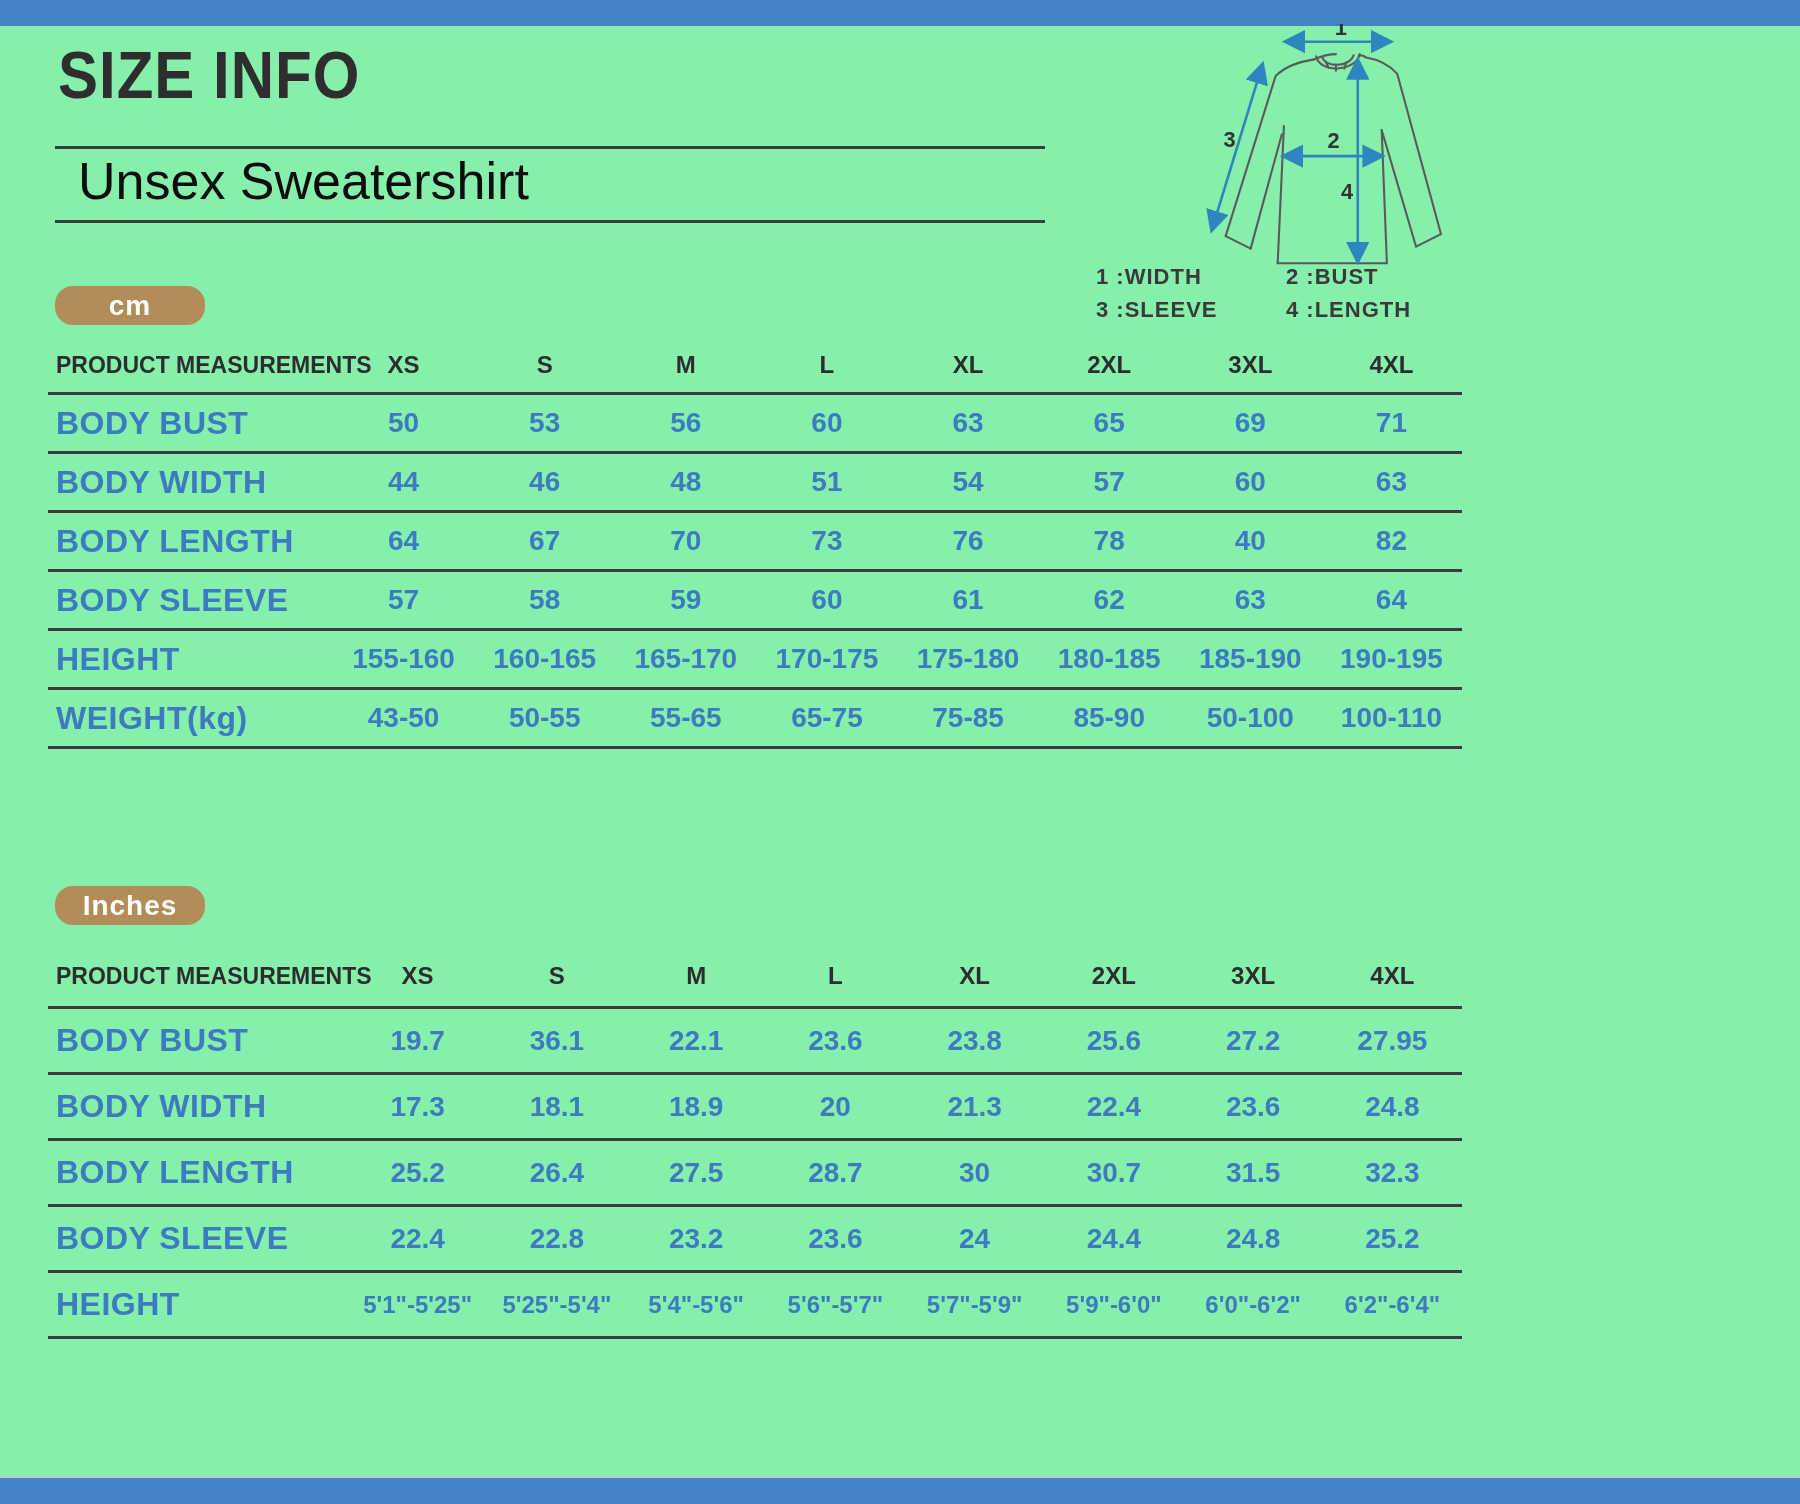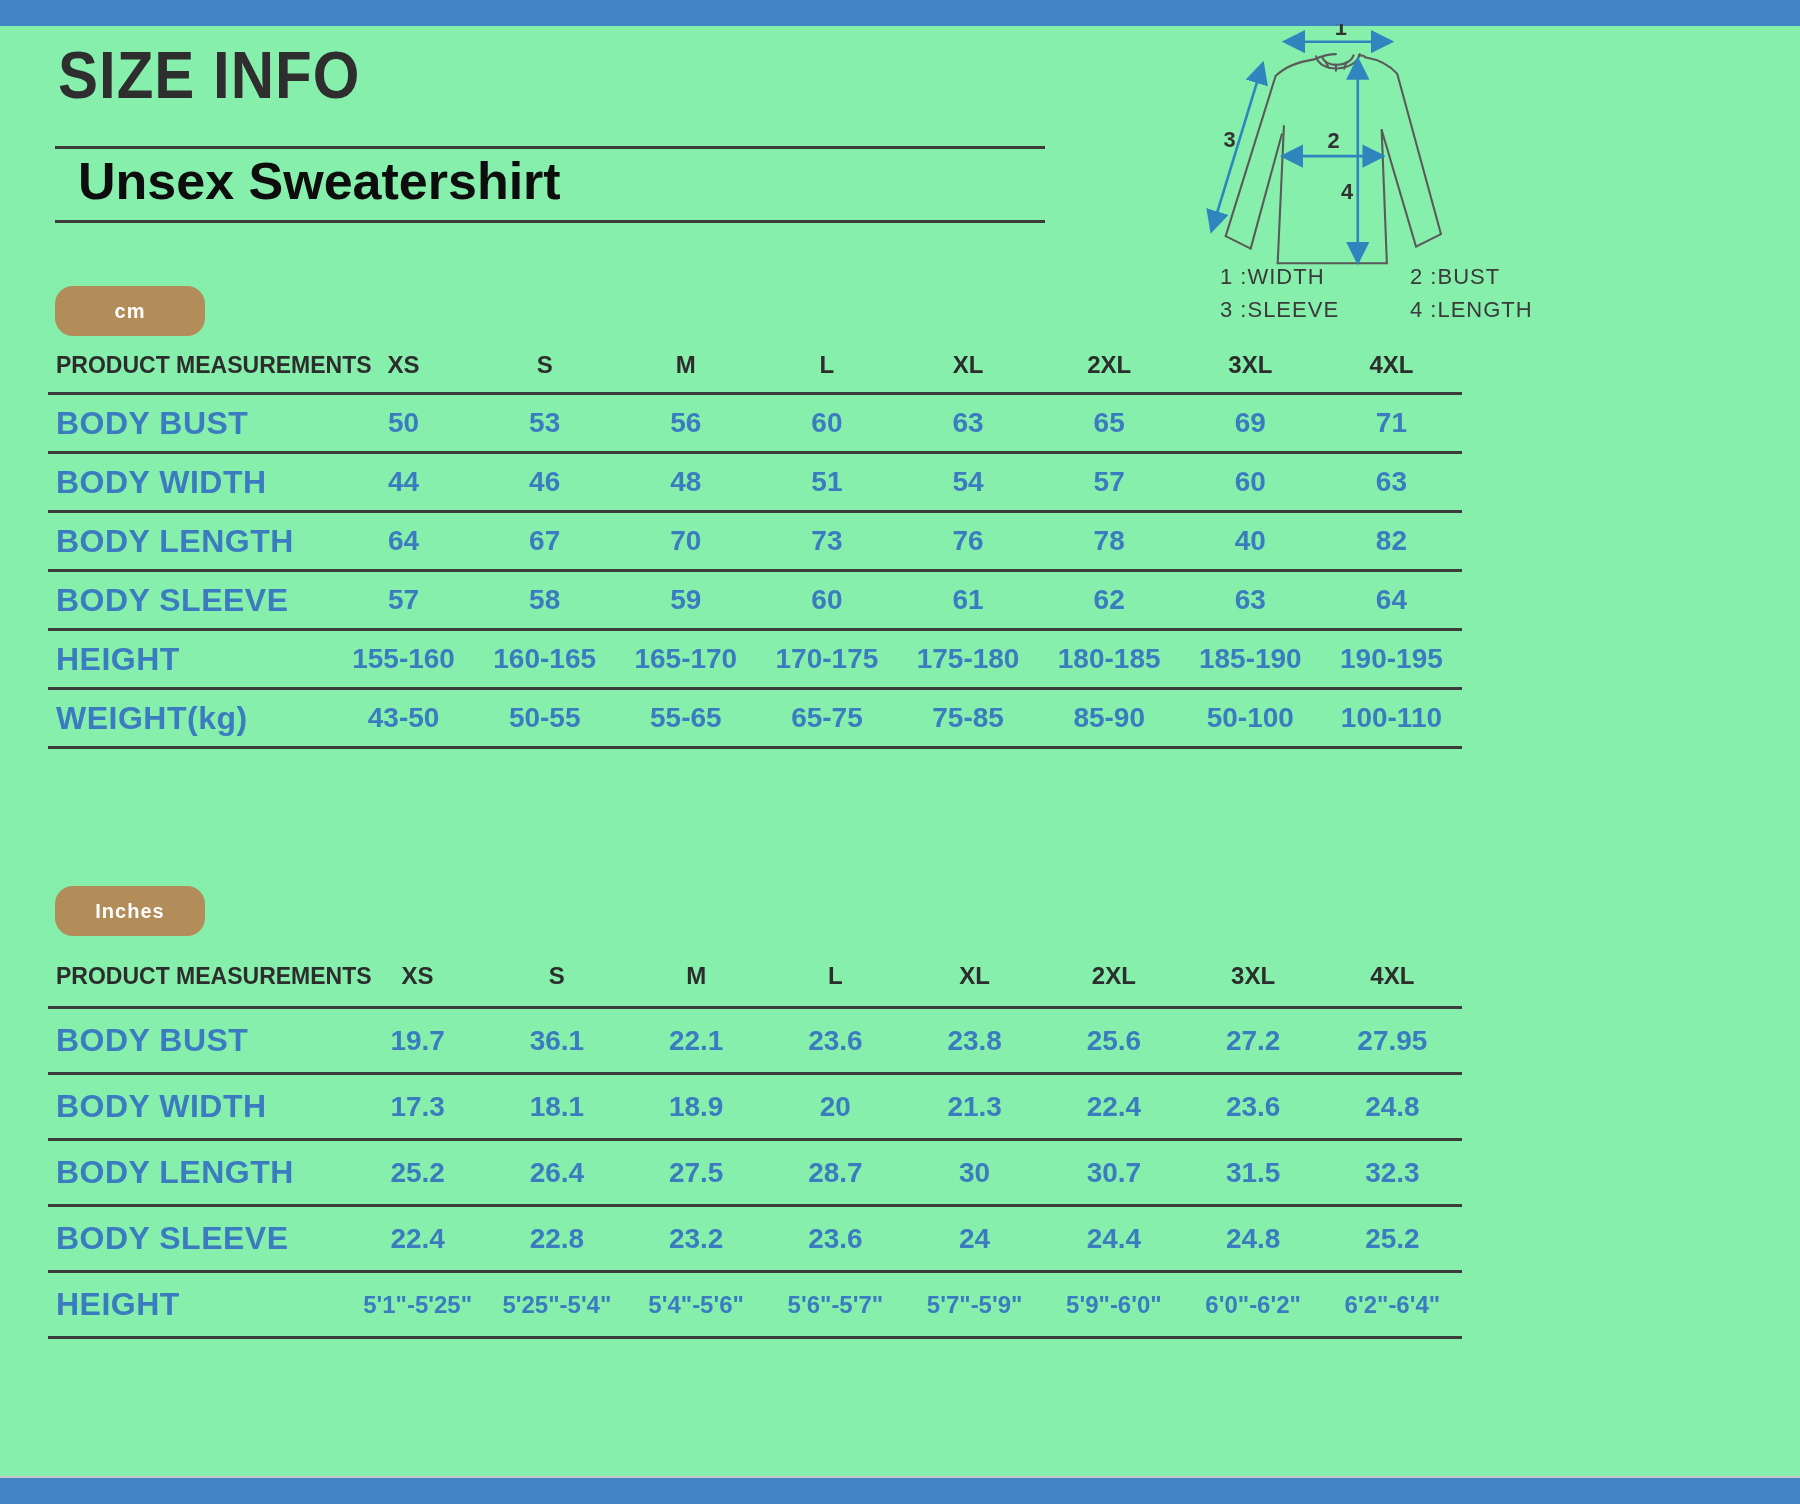--- a/index.html
+++ b/index.html
@@ -8,29 +8,29 @@
 
   .top-bar, .bottom-bar { position:absolute; left:0; width:100%; height:26px; background:#4285c4; }
   .top-bar { top:0; }
   .bottom-bar { bottom:0; border-top:2px solid #c3c7cb; }
 
   .title { position:absolute; left:58px; top:36px; font-size:60px; font-weight:900;
            color:#2e2e2e; letter-spacing:1px; transform:scaleY(1.12); transform-origin:left top; }
   .rule { position:absolute; background:#3c3c3c; height:3px; }
   .rule-1 { left:55px; top:146px; width:990px; }
   .rule-2 { left:55px; top:220px; width:990px; }
-  .subtitle { position:absolute; left:78px; top:151px; font-size:52px; font-weight:700; color:#0d0d0d; }
+  .subtitle { position:absolute; left:78px; top:151px; font-size:52px; font-weight:400; color:#0d0d0d; }
 
   .diagram { position:absolute; left:1128px; top:24px; width:600px; height:310px; }
-  .legend { position:absolute; left:1220px; top:264px; display:grid;
+  .legend { position:absolute; left:1096px; top:264px; display:grid;
             grid-template-columns:190px auto; row-gap:7px;
-            font-size:22px; font-weight:400; color:#3a3a3a; letter-spacing:1px; }
-
-  .badge { position:absolute; width:150px; height:50px; border-radius:18px; background:#b28c59;
-           color:#ffffff; font-size:20px; font-weight:700;
+            font-size:22px; font-weight:700; color:#3a3a3a; letter-spacing:1px; }
+
+  .badge { position:absolute; width:150px; height:39px; border-radius:18px; background:#b28c59;
+           color:#ffffff; font-size:28px; font-weight:700;
            display:flex; align-items:center; justify-content:center; letter-spacing:1px; }
   .badge-cm { left:55px; top:286px; }
   .badge-in { left:55px; top:886px; }
 
   .size-table { position:absolute; left:48px; width:1414px; }
   .table-cm { top:338px; --rowh:56px; --headh:54px; }
   .table-in { top:946px; --rowh:63px; --headh:60px; }
 
   .t-row { display:grid; grid-template-columns:285px repeat(8,1fr); align-items:center;
            height:var(--rowh); border-bottom:3px solid #3c3c3c; }

